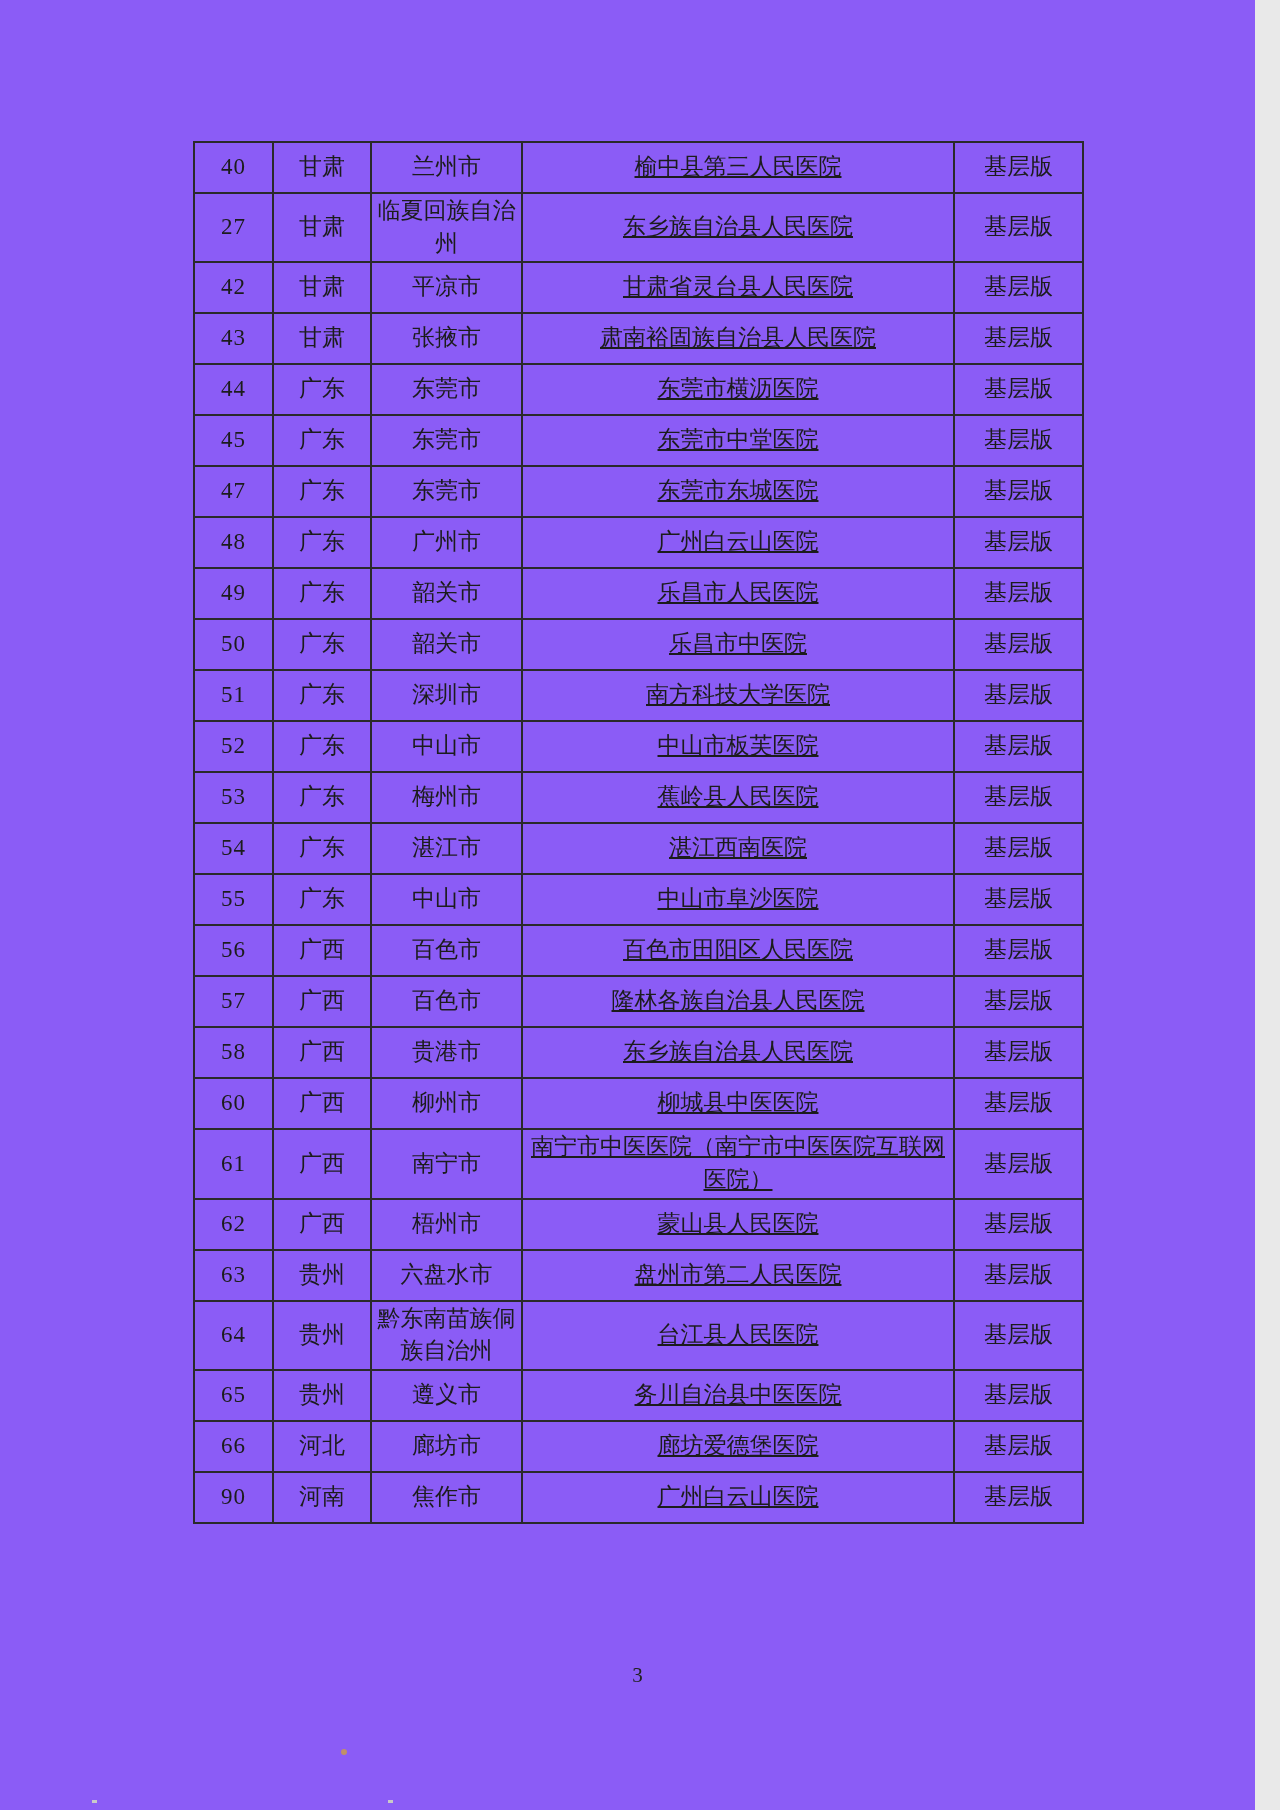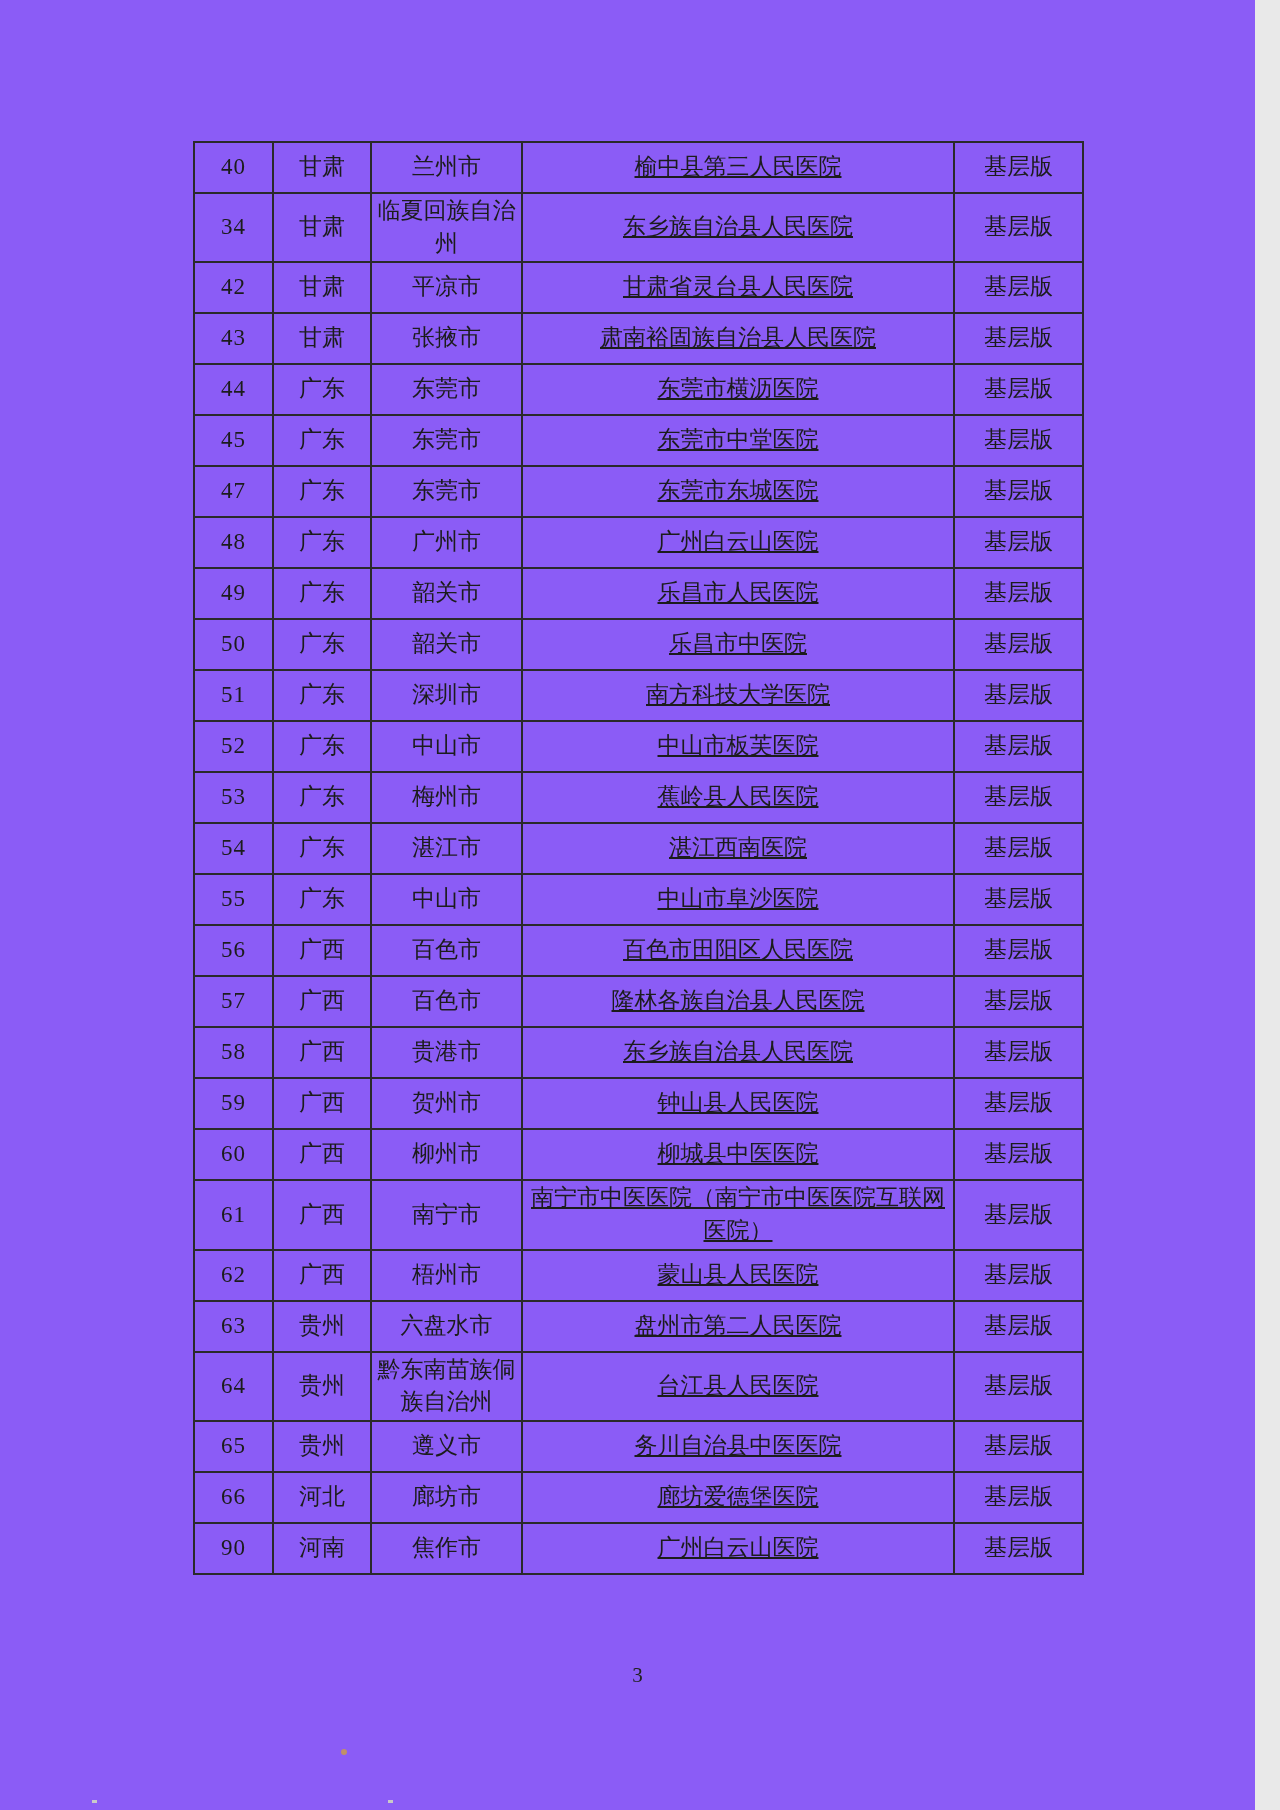--- a/index.html
+++ b/index.html
@@ -117,21 +117,21 @@
     </colgroup>
     <tbody id="table-body">
         <tr>
     <td class="c-no">40</td>
     <td class="c-prov">甘肃</td>
     <td class="c-city">兰州市</td>
     <td class="c-hosp">榆中县第三人民医院</td>
     <td class="c-ver">基层版</td>
   </tr>
         <tr>
-    <td class="c-no">34</td>
+    <td class="c-no">27</td>
     <td class="c-prov">甘肃</td>
     <td class="c-city">临夏回族自治州</td>
     <td class="c-hosp">东乡族自治县人民医院</td>
     <td class="c-ver">基层版</td>
   </tr>
         <tr>
     <td class="c-no">42</td>
     <td class="c-prov">甘肃</td>
     <td class="c-city">平凉市</td>
     <td class="c-hosp">甘肃省灵台县人民医院</td>
@@ -233,27 +233,20 @@
     <td class="c-prov">广西</td>
     <td class="c-city">百色市</td>
     <td class="c-hosp">隆林各族自治县人民医院</td>
     <td class="c-ver">基层版</td>
   </tr>
         <tr>
     <td class="c-no">58</td>
     <td class="c-prov">广西</td>
     <td class="c-city">贵港市</td>
     <td class="c-hosp">东乡族自治县人民医院</td>
-    <td class="c-ver">基层版</td>
-  </tr>
-        <tr>
-    <td class="c-no">59</td>
-    <td class="c-prov">广西</td>
-    <td class="c-city">贺州市</td>
-    <td class="c-hosp">钟山县人民医院</td>
     <td class="c-ver">基层版</td>
   </tr>
         <tr>
     <td class="c-no">60</td>
     <td class="c-prov">广西</td>
     <td class="c-city">柳州市</td>
     <td class="c-hosp">柳城县中医医院</td>
     <td class="c-ver">基层版</td>
   </tr>
         <tr>

